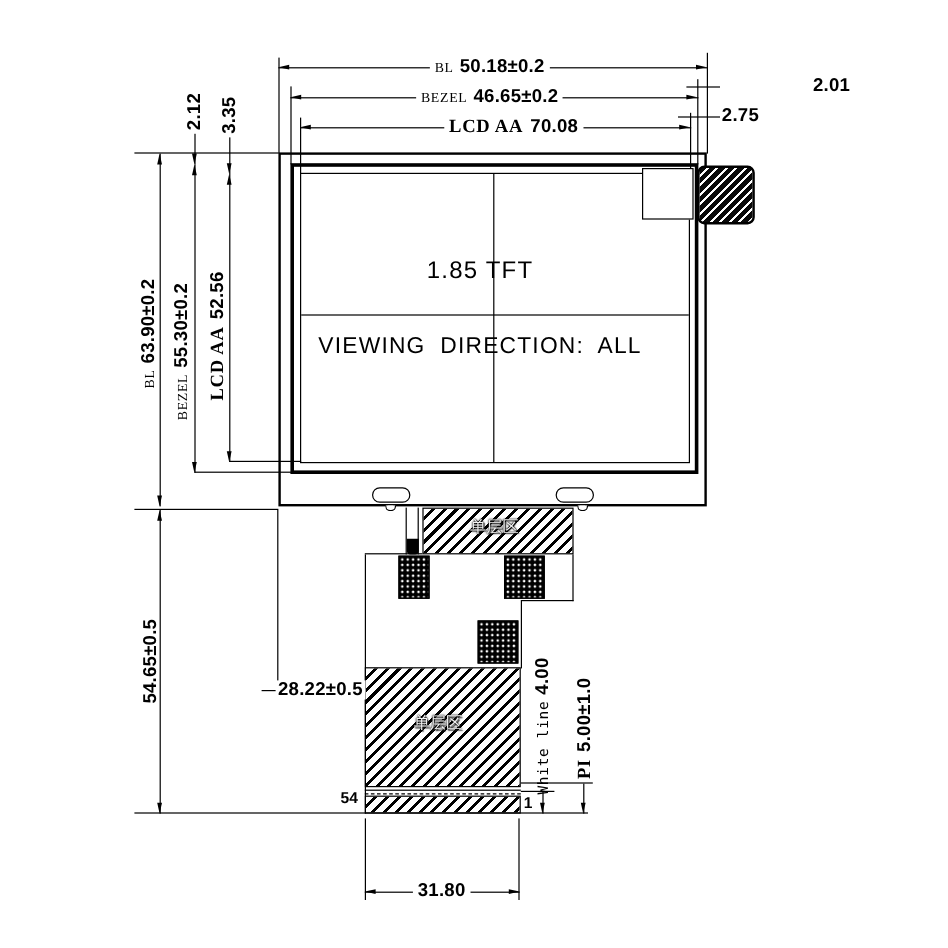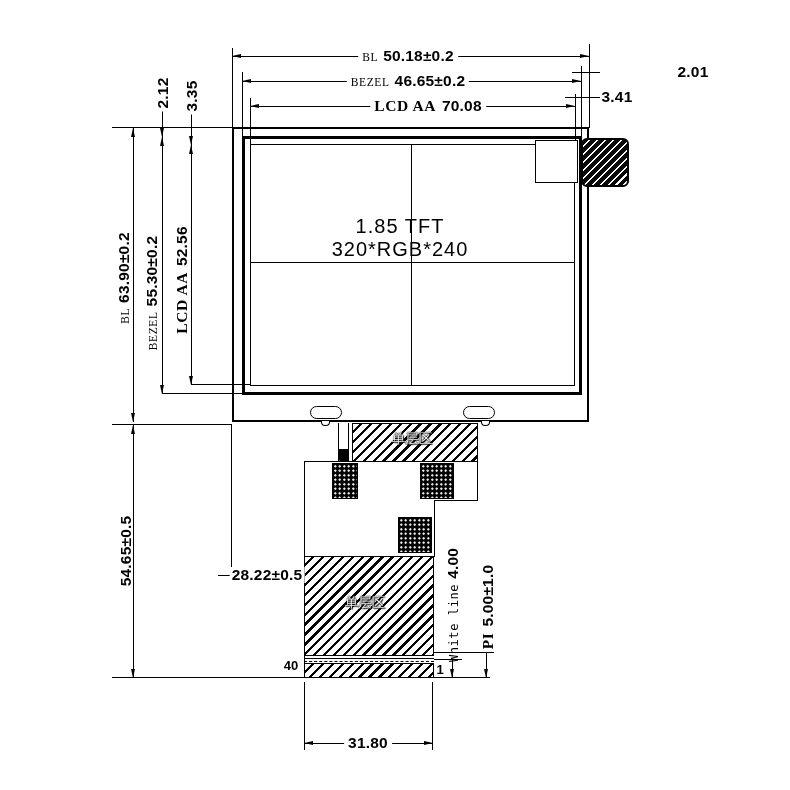--- a/index.html
+++ b/index.html
@@ -72,21 +72,21 @@
   <div class="ln" style="left:250px;top:106px;width:326px;height:1.1px;"></div>
   <div class="ar ar-l" style="left:250px;top:103.9px;"></div>
   <div class="ar ar-r" style="left:566px;top:103.9px;"></div>
   <div class="hlabel" style="left:428px;top:106px;">
     <span class="pfx pfx-strong">LCD AA</span><span class="val">70.08</span>
   </div>
 
   <div class="ln" style="left:572px;top:72px;width:28px;height:1.1px;"></div>
   <div class="hlabel nobg" style="left:653px;top:72px;margin-left:40px;"><span class="val">2.01</span></div>
   <div class="ln" style="left:565px;top:97px;width:35px;height:1.1px;"></div>
-  <div class="hlabel nobg" style="left:617px;top:97px;"><span class="val">3.41</span></div>
+  <div class="hlabel nobg" style="left:617px;top:97px;"><span class="val">2.75</span></div>
 
   <div class="ln" style="left:112px;top:127px;width:120px;height:1.1px;"></div>
   <div class="ln" style="left:112px;top:424px;width:120px;height:1.1px;"></div>
   <div class="ln" style="left:162px;top:393px;width:81px;height:1.1px;"></div>
   <div class="ln" style="left:191px;top:384px;width:60px;height:1.1px;"></div>
 
   <div class="ln" style="left:133px;top:128px;width:1.1px;height:294px;"></div>
   <div class="ar ar-u" style="left:130.5px;top:128px;"></div>
   <div class="ar ar-d" style="left:130.5px;top:413px;"></div>
   <div class="vlabel nobg" style="left:124px;top:278px;">
@@ -113,21 +113,21 @@
   <div class="ln" style="left:191px;top:113px;width:1.1px;height:32px;"></div>
   <div class="ar ar-d" style="left:189.4px;top:136px;"></div>
   <div class="vlabel" style="left:192px;top:96px;"><span class="val">3.35</span></div>
 
   <div class="ln" style="left:133px;top:425px;width:1.1px;height:253px;"></div>
   <div class="ar ar-u" style="left:130.5px;top:425px;"></div>
   <div class="ar ar-d" style="left:130.5px;top:669px;"></div>
   <div class="vlabel nobg" style="left:126px;top:551px;"><span class="val">54.65±0.5</span></div>
 
   <div class="panel-text" style="left:400px;top:226px;">1.85 TFT</div>
-  <div class="panel-text" style="left:400px;top:249px;">320*RGB*240</div>
+  <div class="panel-text" style="left:400px;top:289px;font-size:19px;word-spacing:6px;">VIEWING DIRECTION: ALL</div>
 
   <div class="rect" style="left:310px;top:406px;width:32px;height:13px;border-width:1.6px;border-radius:7px;"></div>
   <div class="rect" style="left:463px;top:406px;width:32px;height:13px;border-width:1.6px;border-radius:7px;"></div>
   <div class="rect" style="left:321px;top:421px;width:9px;height:5px;border-width:1.4px;border-top:none;border-radius:0 0 4px 4px;background:#fff;"></div>
   <div class="rect" style="left:481px;top:421px;width:9px;height:5px;border-width:1.4px;border-top:none;border-radius:0 0 4px 4px;background:#fff;"></div>
 
   <div class="ln" style="left:338px;top:423px;width:1.3px;height:39px;"></div>
   <div class="ln" style="left:348px;top:423px;width:1.3px;height:39px;"></div>
   <div class="ln" style="left:339px;top:449px;width:10px;height:13px;border-radius:0 0 3px 3px;"></div>
 
@@ -146,21 +146,21 @@
 
   <div class="hatch" style="left:304px;top:556px;width:130px;height:100px;"></div>
   <div class="cn" style="left:365px;top:603px;">单层区</div>
 
   <div class="ln" style="left:304px;top:658px;width:130px;height:1.2px;"></div>
   <div class="dash" style="left:304px;top:661px;width:130px;"></div>
   <div class="hatch" style="left:304px;top:663px;width:130px;height:15px;"></div>
 
   <div class="ln" style="left:112px;top:677px;width:378px;height:1.1px;"></div>
 
-  <div class="pin" style="left:291px;top:665px;">40</div>
+  <div class="pin" style="left:291px;top:665px;">54</div>
   <div class="pin" style="left:440px;top:669px;">1</div>
 
   <div class="ln" style="left:231px;top:425px;width:1.1px;height:153px;"></div>
   <div class="ln" style="left:218px;top:575px;width:87px;height:1.1px;"></div>
   <div class="ar ar-r" style="left:296px;top:572.9px;"></div>
   <div class="hlabel" style="left:267px;top:575px;padding:0 2px;"><span class="val">28.22±0.5</span></div>
 
   <div class="ln" style="left:434px;top:652px;width:60px;height:1.1px;"></div>
   <div class="ln" style="left:434px;top:659px;width:28px;height:1.1px;"></div>
   <div class="ln" style="left:452px;top:660px;width:1.1px;height:18px;"></div>

